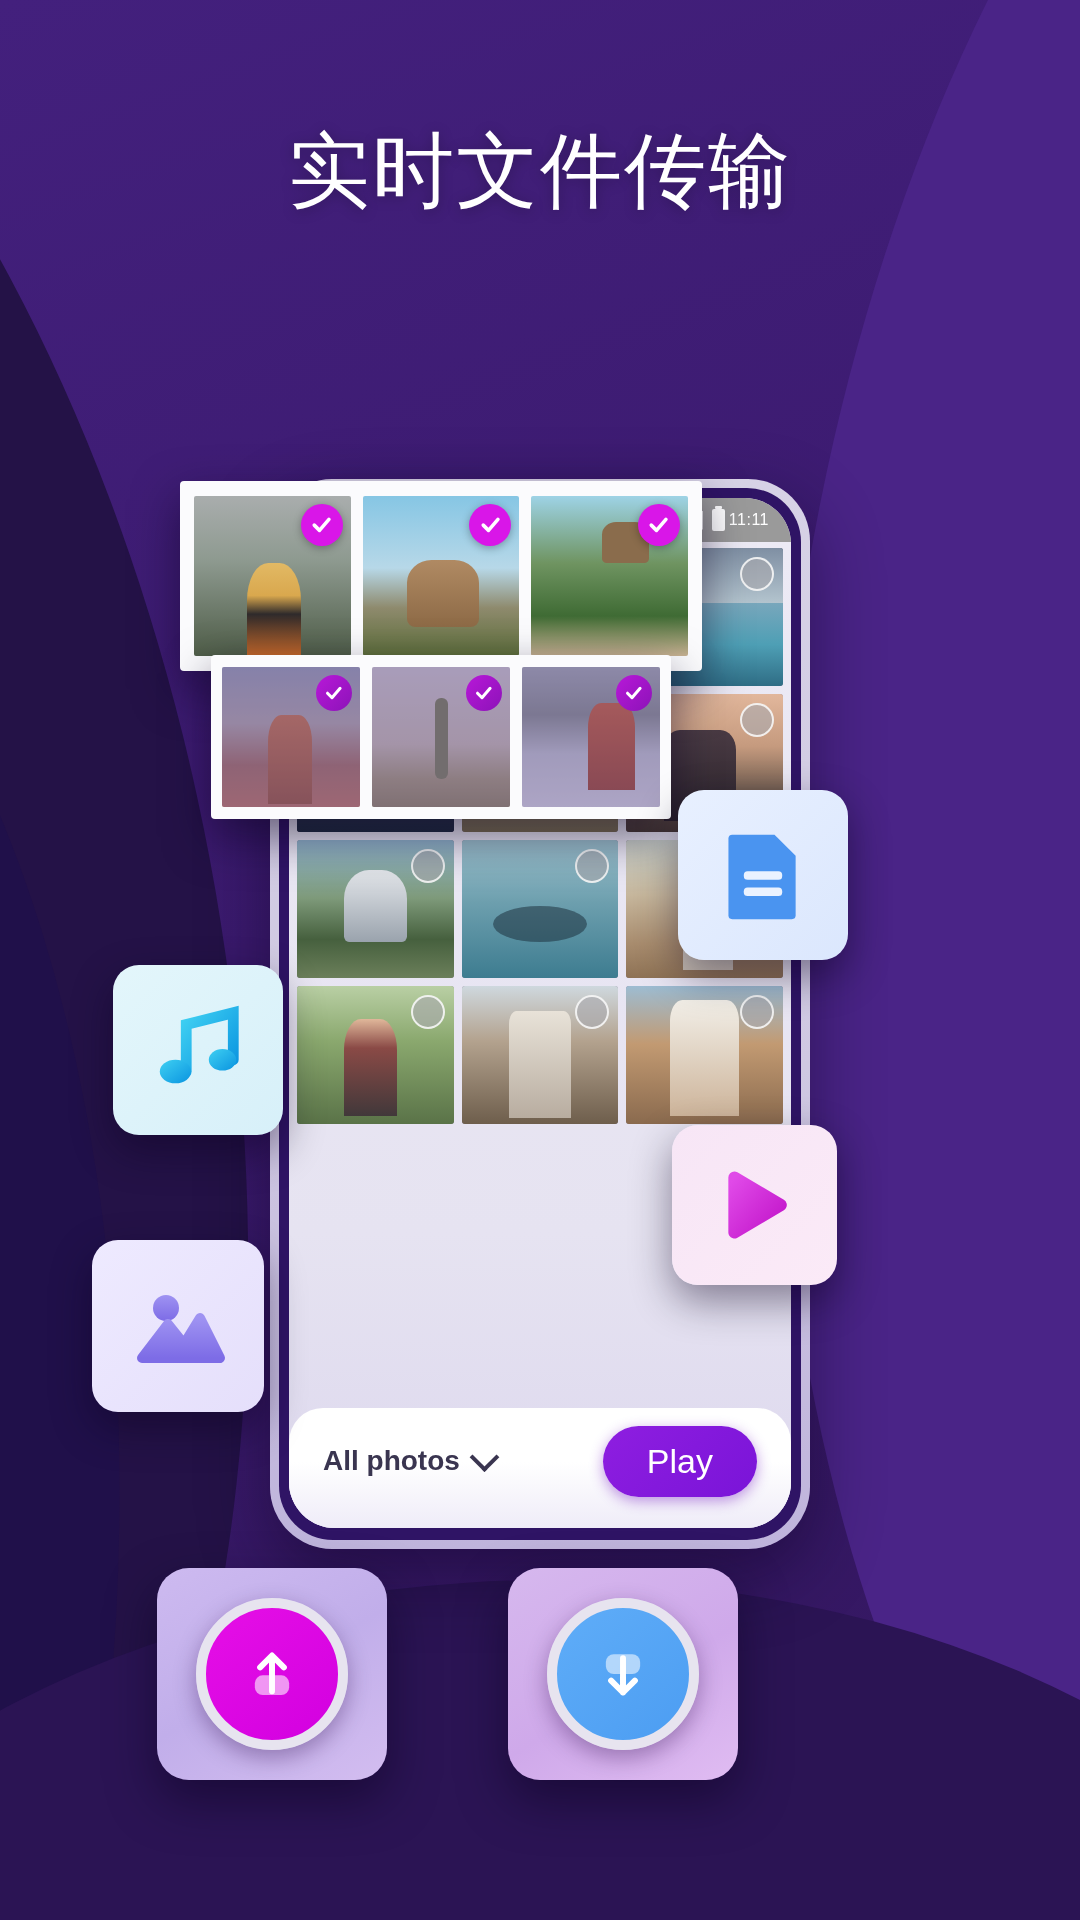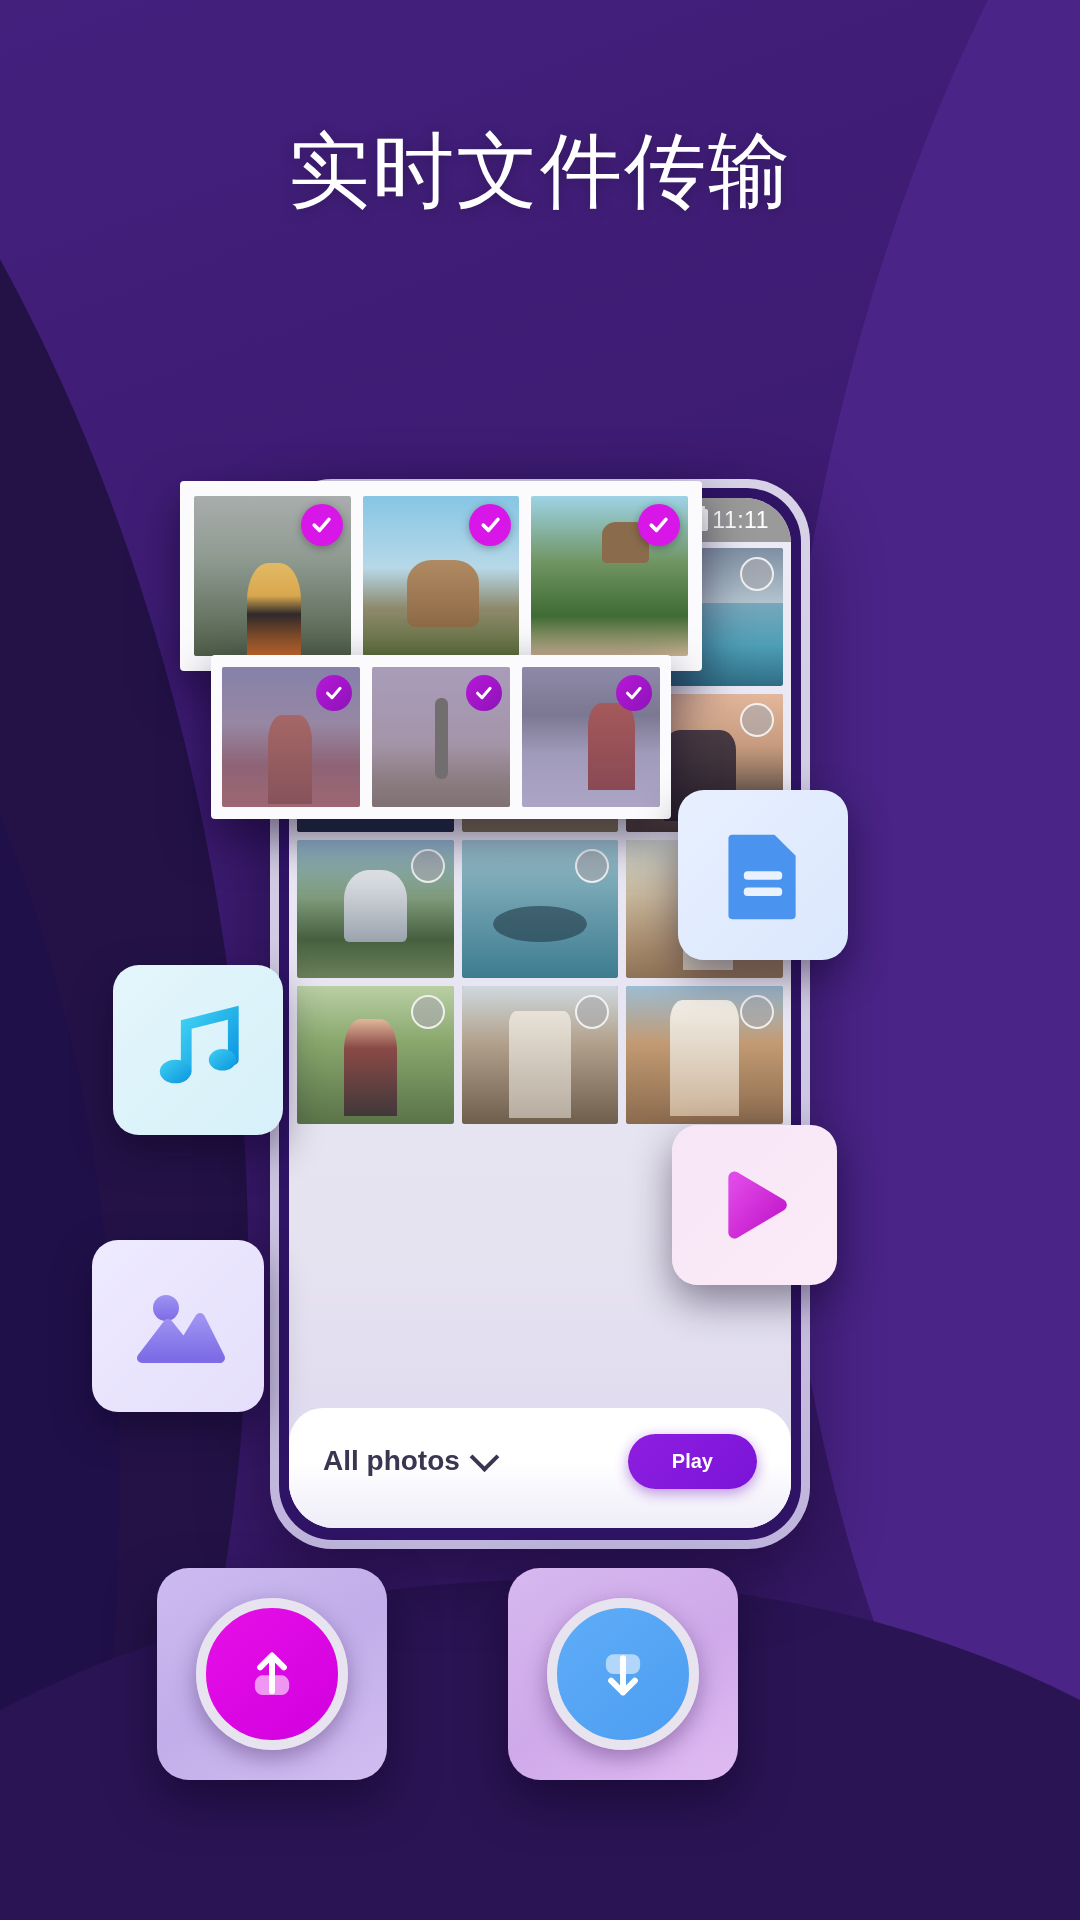--- a/index.html
+++ b/index.html
@@ -77,21 +77,21 @@
     width:21px;height:19px;background:#fff;
     clip-path:polygon(100% 0,100% 100%,0 100%);
   }
   .ico-batt{
     width:13px;height:22px;background:#fff;border-radius:2px;position:relative;
   }
   .ico-batt:before{
     content:"";position:absolute;top:-3px;left:3px;width:7px;height:3px;
     background:#fff;border-radius:1px;
   }
-  #sb-time{color:#fff;font-size:23px;margin-left:4px;letter-spacing:.5px;}
+  #sb-time{color:#fff;font-size:16px;margin-left:4px;letter-spacing:.5px;}
 
   
   #grid-area{
     position:absolute;left:0;right:0;top:44px;bottom:0;
     background:linear-gradient(180deg,#eceaf5 0%,#e6e3f1 70%,#ddd8ee 100%);
     padding:6px 8px 0 8px;box-sizing:border-box;
   }
   .grid-row{display:flex;gap:8px;margin-bottom:8px;}
   .cell{
     position:relative;flex:1;height:138px;border-radius:3px;overflow:hidden;
@@ -113,21 +113,21 @@
     padding:0 34px 14px 34px;box-sizing:border-box;
   }
   #allphotos{display:flex;align-items:center;gap:14px;}
   #allphotos-label{font-size:28px;color:#3a3550;font-weight:bold;}
   #chev{
     width:17px;height:17px;border-right:4px solid #3a3550;
     border-bottom:4px solid #3a3550;transform:rotate(45deg) translate(-3px,-3px);
   }
   #play-btn{
     background:linear-gradient(135deg,#8e1ee0 0%,#7a14d8 100%);
-    color:#fff;font-size:20px;font-weight:bold;
+    color:#fff;font-size:34px;font-weight:normal;
     padding:16px 44px;border-radius:40px;border:none;
     box-shadow:0 4px 14px rgba(110,20,190,.45);
   }
 
   
   .float-card{
     position:absolute;background:#fbfbfd;border-radius:4px;
     box-shadow:0 18px 46px rgba(12,3,34,.55);
     display:flex;gap:12px;box-sizing:border-box;
   }

